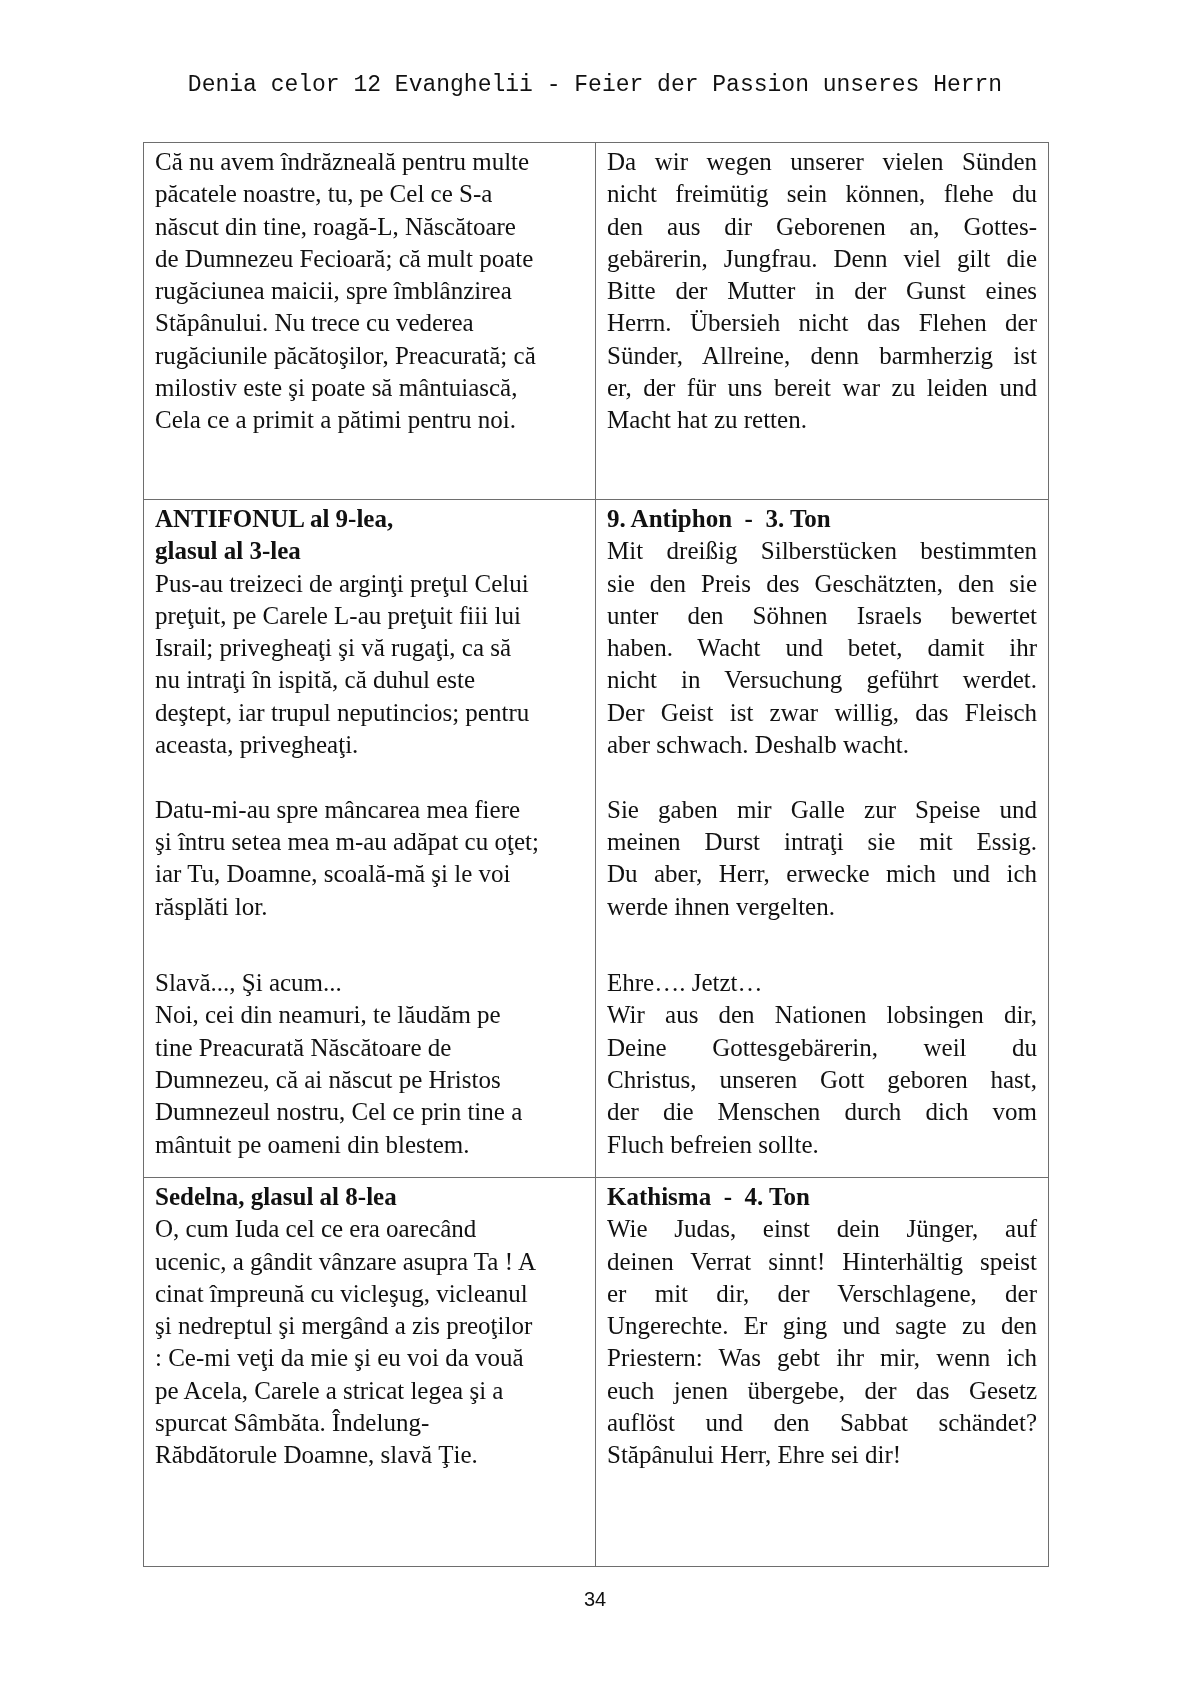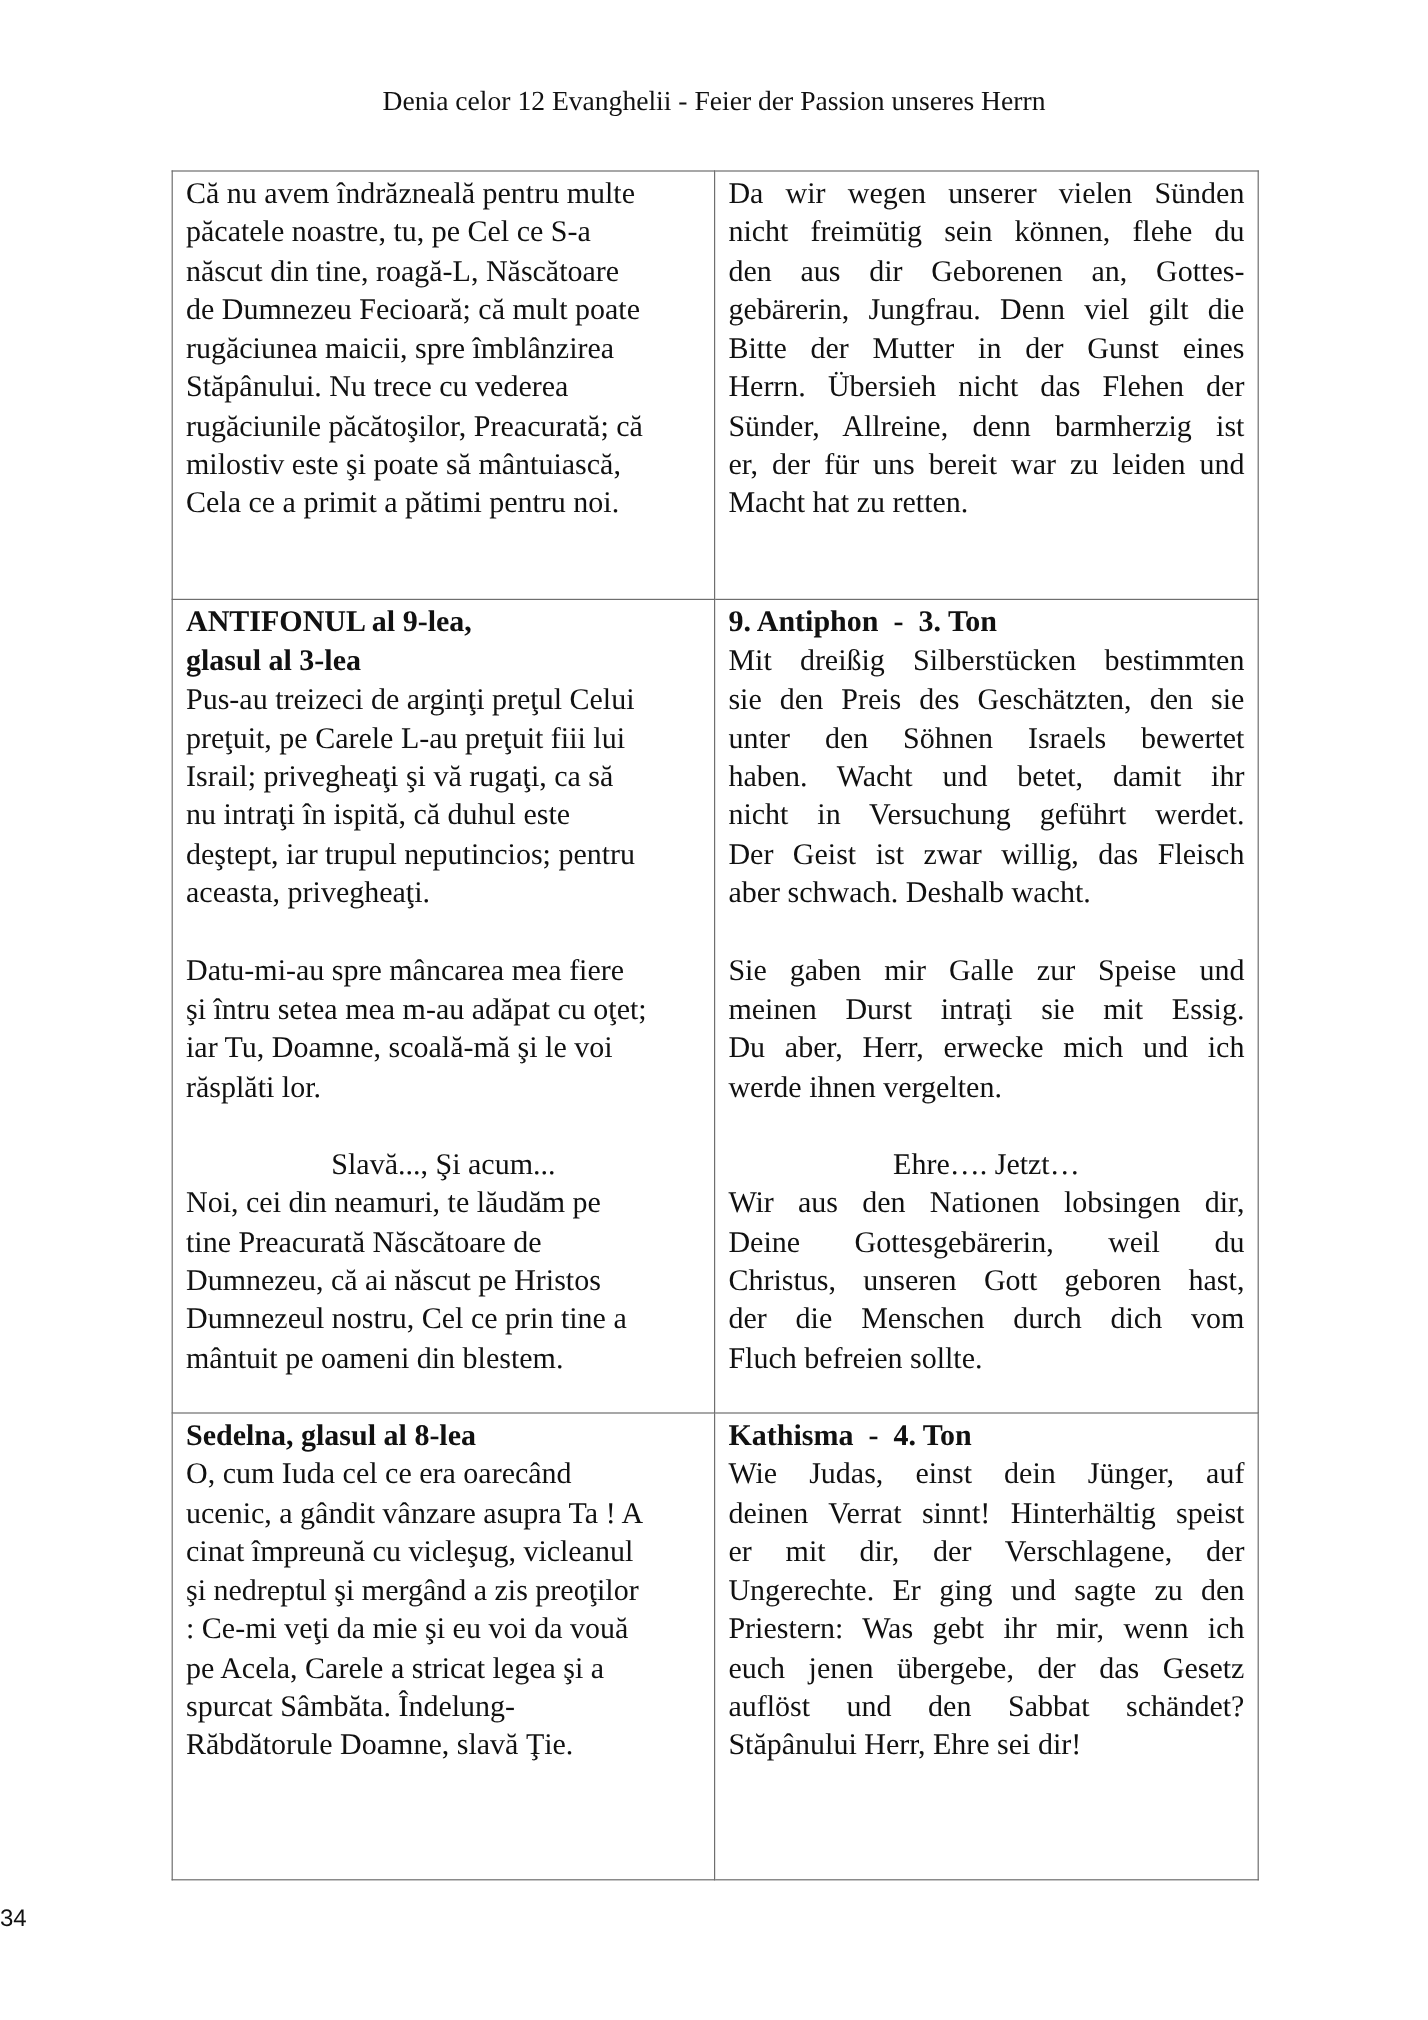--- a/index.html
+++ b/index.html
@@ -1,37 +1,37 @@
 <!DOCTYPE html>
 <html><head>
   <meta charset="utf-8">
   <style>
     html, body { margin: 0; padding: 0; background: #ffffff; }
     body { width: 1190px; height: 1683px; position: relative; overflow: hidden;
            font-family: "Liberation Serif", serif; color: #111111; }
     .running-header { position: absolute; top: 70px; left: 0; width: 1190px; text-align: center;
-                      font-size: 23px; line-height: 30px; }
+                      font-size: 23px; line-height: 30px; font-family: Liberation Mono, monospace; }
     .parallel-table { position: absolute; left: 143px; top: 142px; width: 905px;
                       border-collapse: collapse; table-layout: fixed; }
     .parallel-table td { border: 1.5px solid #6e6e6e; vertical-align: top; padding: 3px 11px 0 11px;
                          font-size: 25px; line-height: 32.3px; }
     .parallel-table col.c1 { width: 452px; }
     .parallel-table col.c2 { width: 453px; }
     .row1 td { height: 353px; }
     .row2 td { height: 674px; }
     .row3 td { height: 385px; }
     .ro { text-align: left; }
     .de { text-align: justify; }
     .line { display: block; white-space: nowrap; }
     .de .line { white-space: normal; text-align: justify; text-align-last: justify; }
     .de .line.last { text-align-last: left; }
     .heading { display: block; text-align: left; font-weight: bold; }
-    .centered { display: block; text-align: center; }
+    .centered { display: block; text-align: left; margin-top: 12px; }
     .gap { display: block; height: 32.3px; }
-    .page-number { position: absolute; top: 1588px; left: 0; width: 1190px; 
+    .page-number { position: absolute; top: 1588px; left: 0; width: 1190px; text-align: center;
                    font-family: "Liberation Sans", sans-serif; font-size: 20px; }
   </style>
 </head>
 <body>
 
 <div class="running-header">Denia celor 12 Evanghelii - Feier der Passion unseres Herrn</div>
 
 <table class="parallel-table">
   <colgroup>
       <col class="c1">

